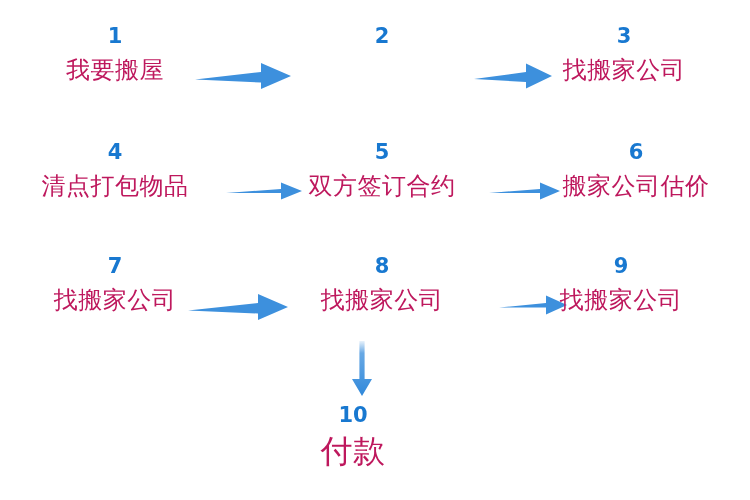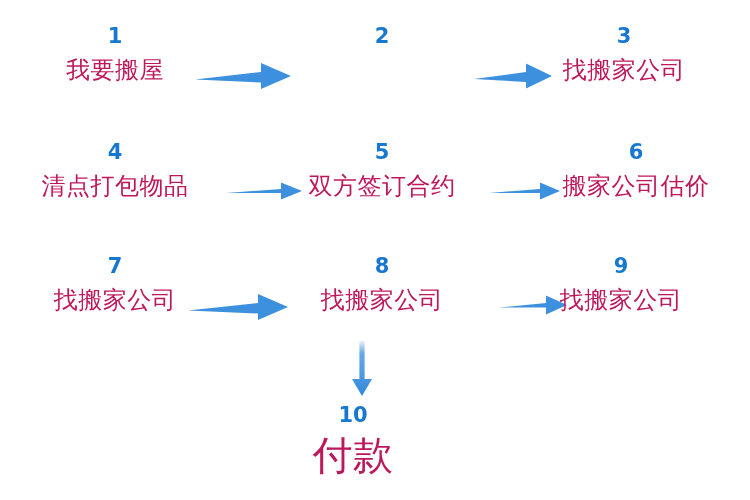--- a/index.html
+++ b/index.html
@@ -46,21 +46,21 @@
     color: #be185d;
     letter-spacing: 0.5px;
   }
 
   
   .step.final .step-num {
     font-size: 21px;
     margin-bottom: 9px;
   }
   .step.final .step-label {
-    font-size: 40px;
+    font-size: 32px;
   }
 
   
   .arrow {
     position: absolute;
   }
   .arrow svg {
     display: block;
     overflow: visible;
   }

